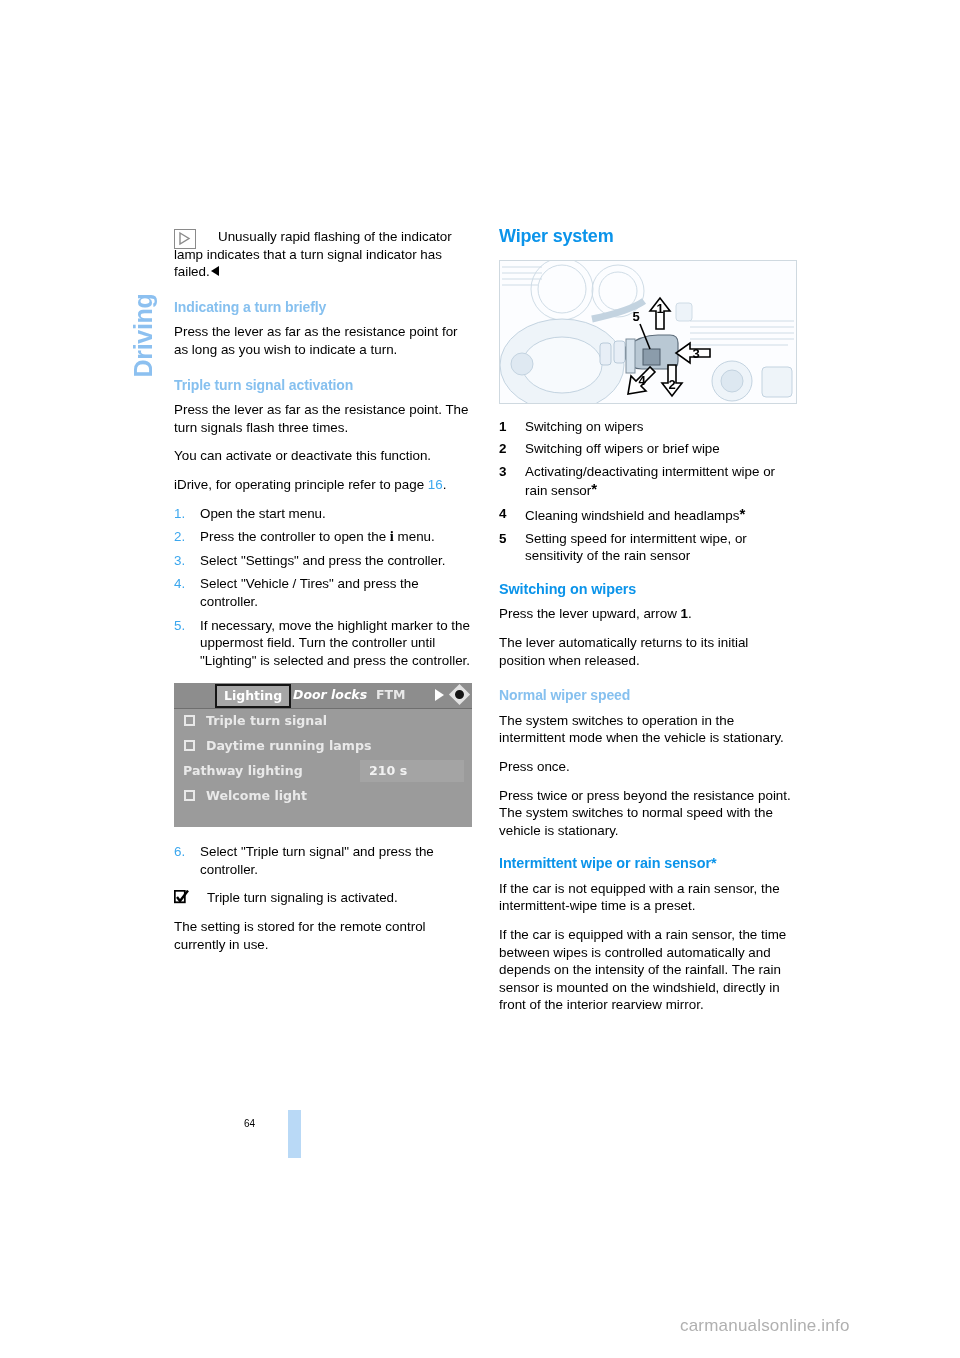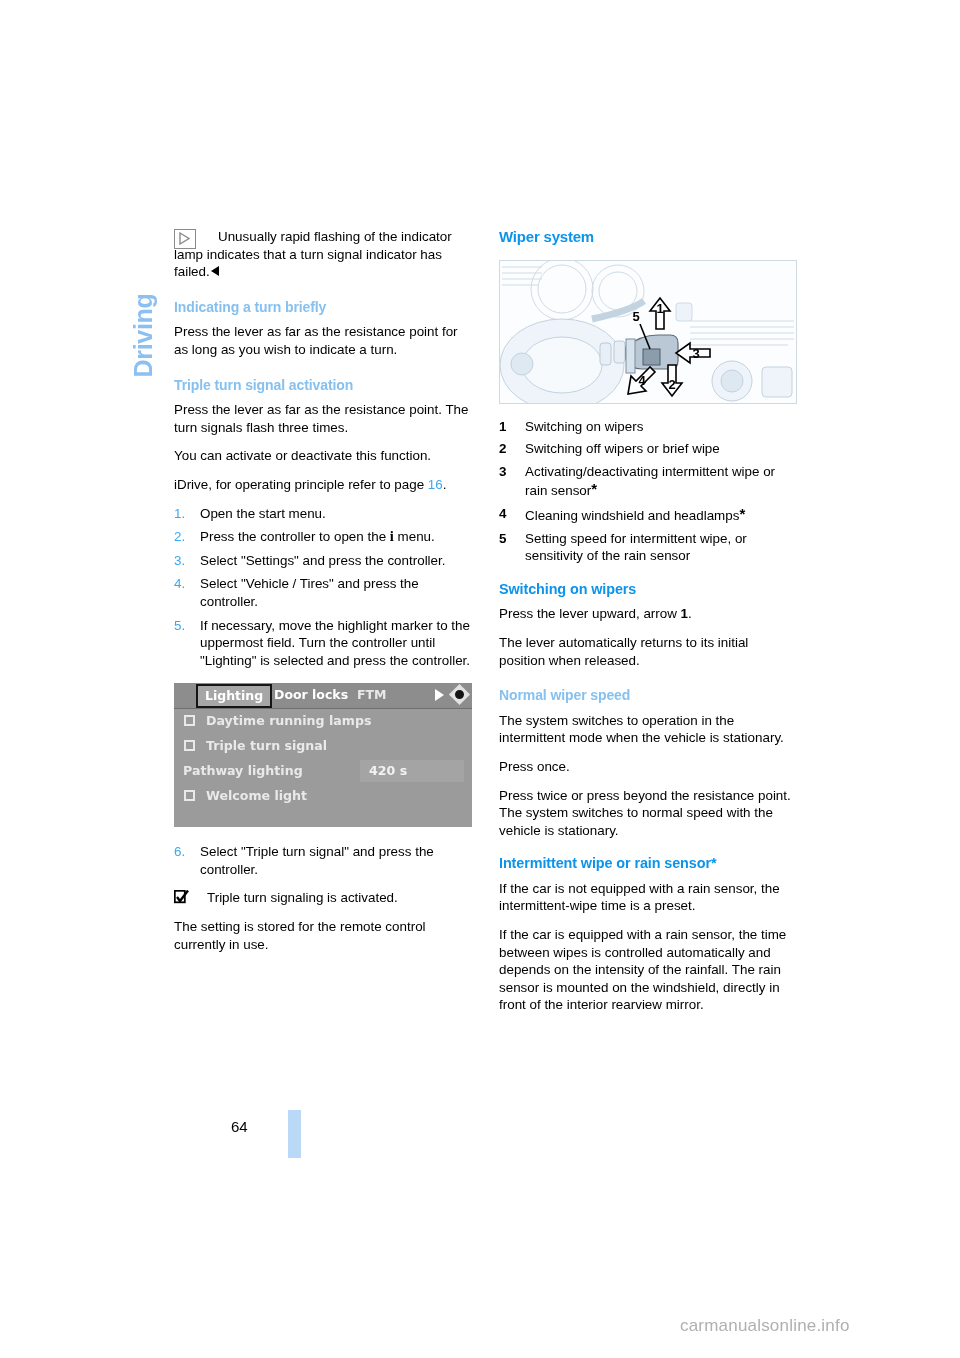--- a/index.html
+++ b/index.html
@@ -54,21 +54,21 @@
     font-size: 13.4px;
     line-height: 17.6px;
   }
   .col-left  { left: 174px; }
   .col-right { left: 499px; }
 
   p { margin: 0 0 11px 0; }
   p.tight { margin-bottom: 0; }
 
   h1.title {
-    font-size: 15px;
+    font-size: 18px;
     font-weight: bold;
     color: #0b94ea;
     margin: 0 0 14px 0;
     letter-spacing: -0.2px;
   }
   h2.sec {
     font-size: 14.4px;
     font-weight: bold;
     color: #0b94ea;
     margin: 16px 0 7px 0;
@@ -179,29 +179,30 @@
     background: #8d8d8d;
     border-bottom: 1px solid #6f6f6f;
   }
   .idrive .tab {
     position: absolute;
     top: 3px;
     color: #ffffff;
     font-size: 12.5px;
     font-weight: bold;
     white-space: nowrap;
+    margin-left: 19px;
   }
   .idrive .tab.sel {
     left: 22px;
     padding: 1px 7px 1px 7px;
     border: 2px solid #151515;
     background: #a6a6a6;
     top: 1px;
   }
-  .idrive .tab.t2 { left: 100px; }
+  .idrive .tab.t2 { left: 100px; font-style: italic; }
   .idrive .tab.t3 { left: 183px; color:#e8e8e8; }
   .idrive .arrow-ic {
     position: absolute;
     right: 28px; top: 6px;
     width: 0; height: 0;
     border-top: 6px solid transparent;
     border-bottom: 6px solid transparent;
     border-left: 9px solid #ffffff;
   }
   .idrive .diamond-ic {
@@ -277,23 +278,23 @@
     font-size: 6px;
     color: #bdbdbd;
     writing-mode: vertical-rl;
     letter-spacing: 0.4px;
   }
   .photo svg { position: absolute; left:0; top:0; }
 
   
   .folio {
     position: absolute;
-    left: 231px;
+    left: 244px;
     top: 1118px;
-    font-size: 15px;
+    font-size: 10px;
     color: #000;
   }
   .folio-bar {
     position: absolute;
     left: 288px;
     top: 1110px;
     width: 13px;
     height: 48px;
     background: #b9d9f6;
   }
@@ -361,30 +362,30 @@
       <div class="topbar">
         <div class="tab sel">Lighting</div>
         <div class="tab t2">Door locks</div>
         <div class="tab t3">FTM</div>
         <div class="arrow-ic"></div>
         <div class="diamond-ic"></div>
       </div>
 
       <div class="row">
         <span class="chk"></span>
-        <span class="lbl">Daytime running lamps</span>
+        <span class="lbl">Triple turn signal</span>
       </div>
       <div class="row">
         <span class="chk"></span>
-        <span class="lbl">Triple turn signal</span>
+        <span class="lbl">Daytime running lamps</span>
       </div>
       <div class="row">
         <span class="valbox"></span>
         <span class="lbl noindent">Pathway lighting</span>
-        <span class="val">420 s</span>
+        <span class="val">210 s</span>
       </div>
       <div class="row">
         <span class="chk"></span>
         <span class="lbl">Welcome light</span>
       </div>
       <div class="code"></div>
     </div>
 
     <ol class="steps">
       <li>

